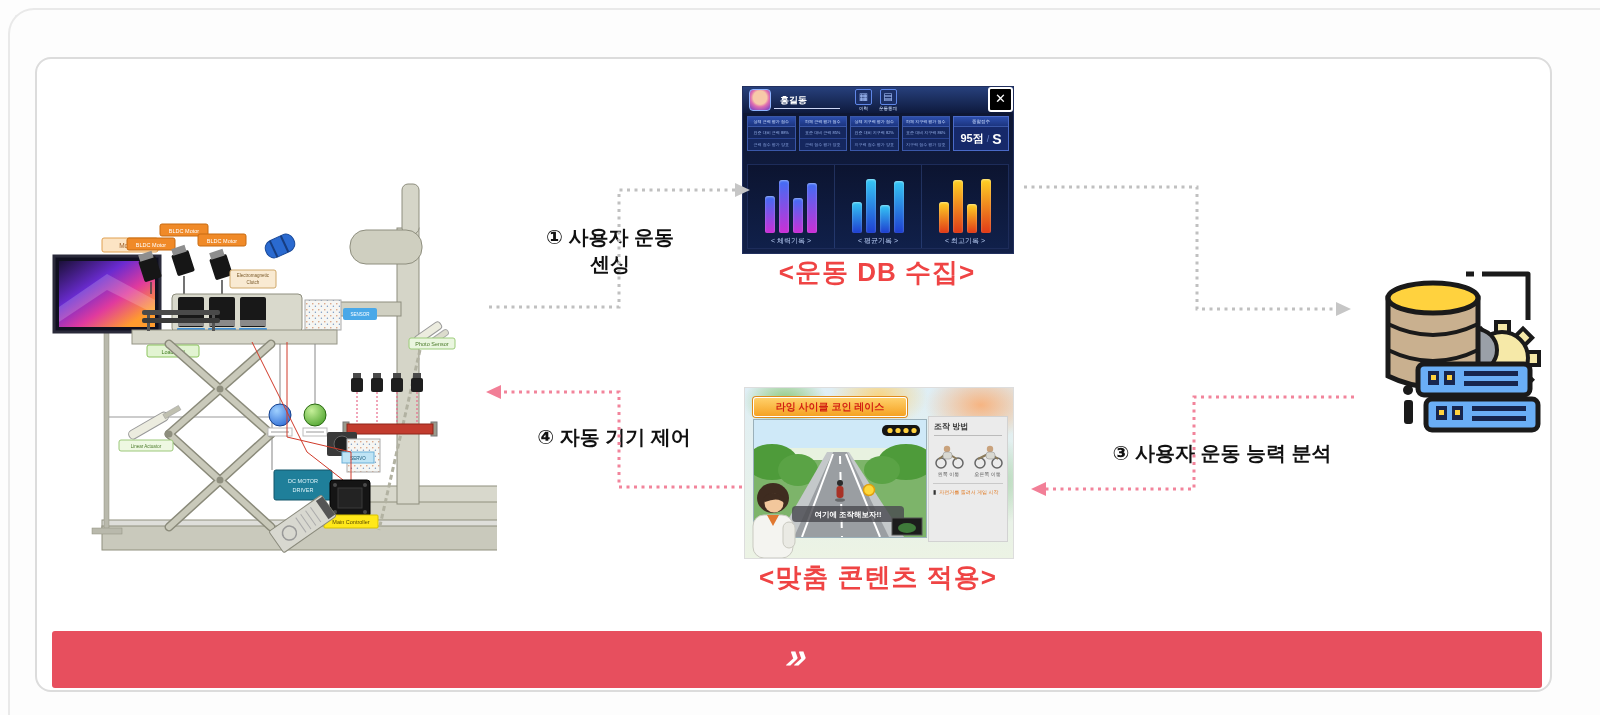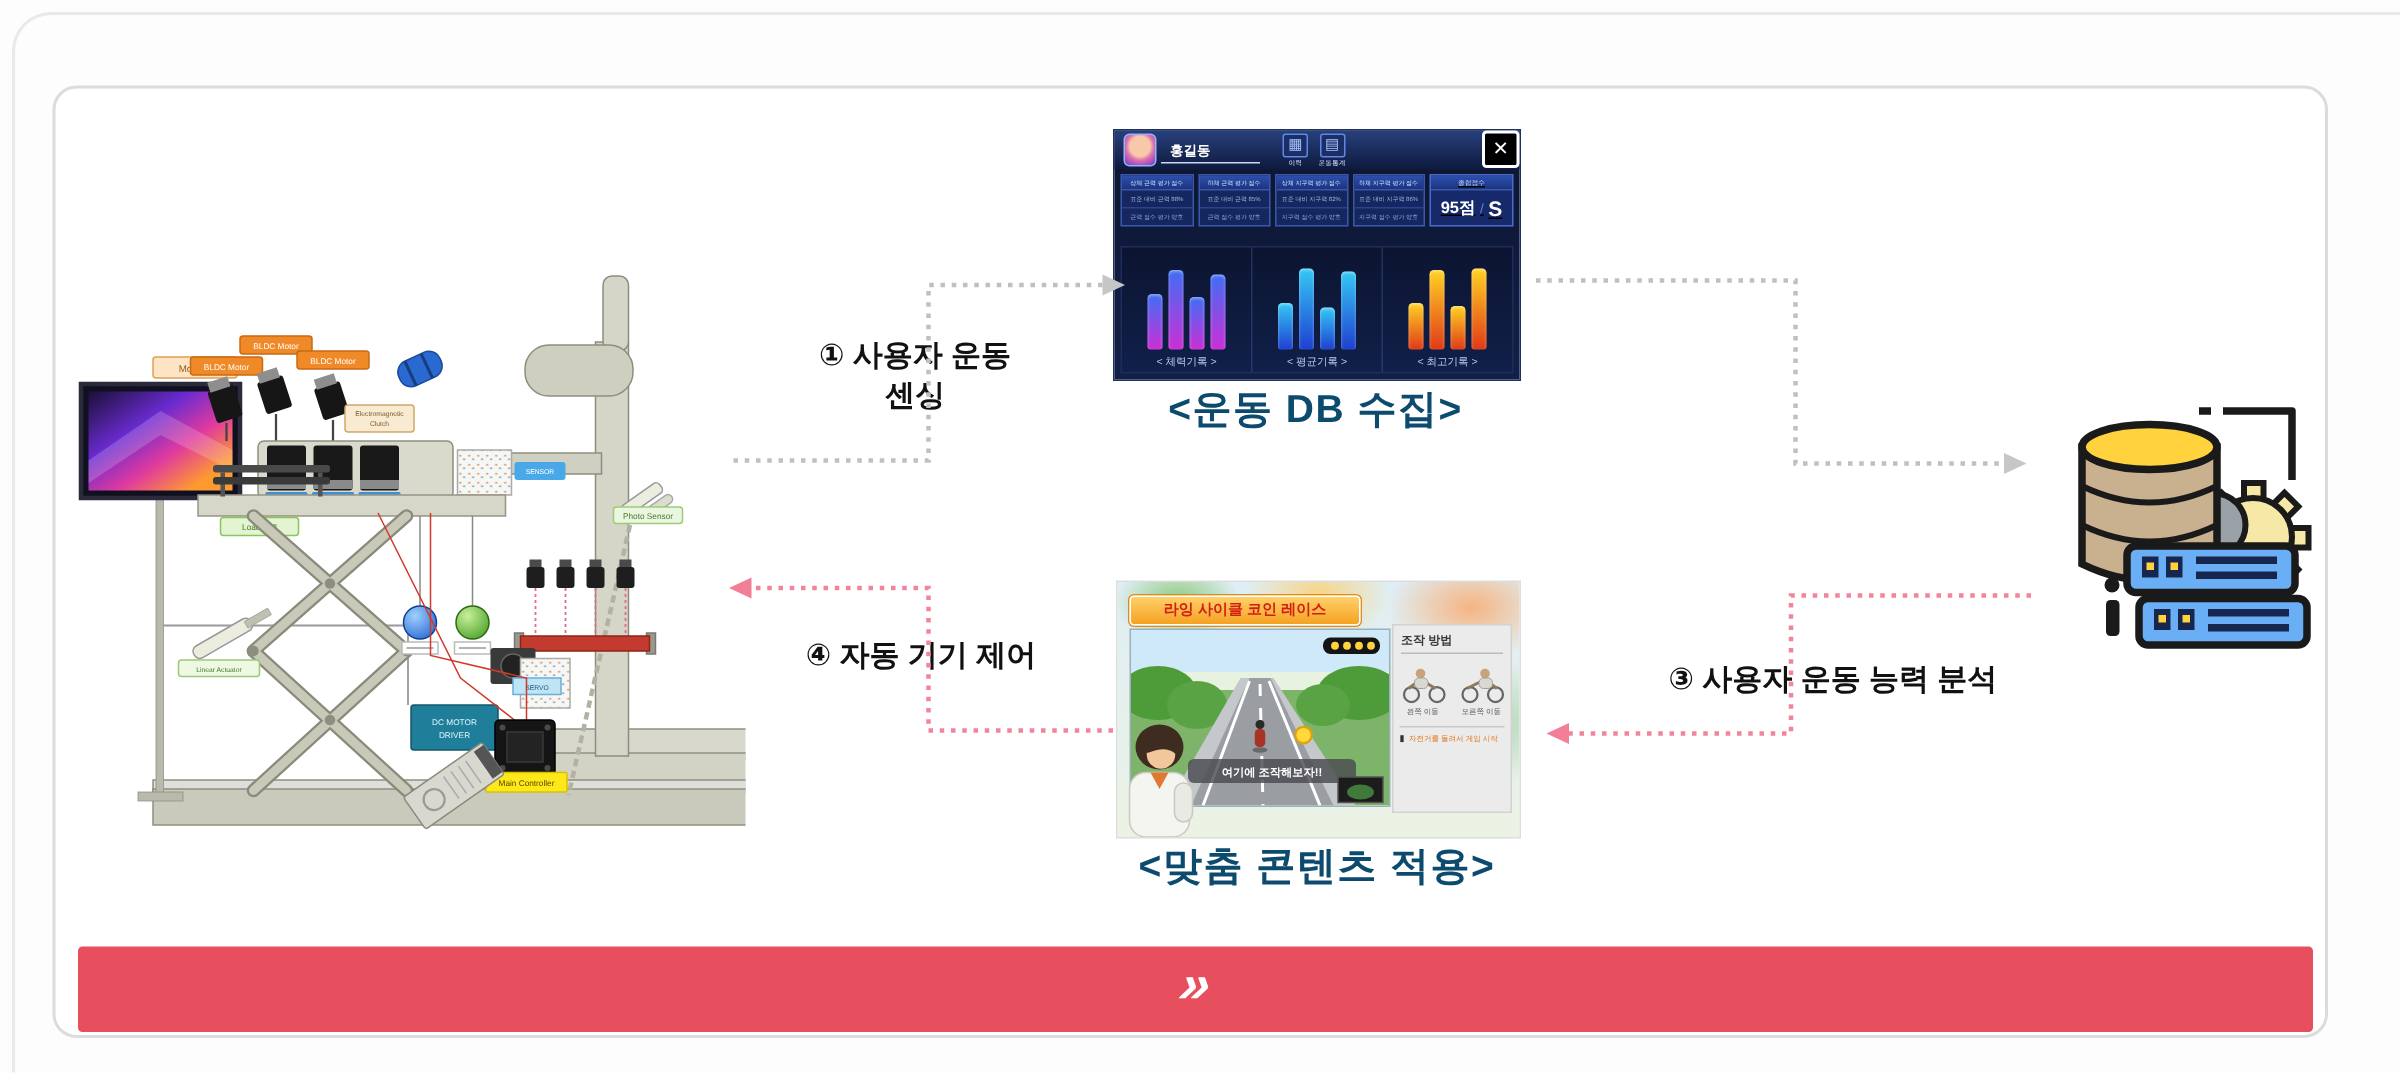--- a/index.html
+++ b/index.html
@@ -4,21 +4,21 @@
 <style>
   html,body{margin:0;padding:0;width:1600px;height:715px;overflow:hidden;
     background:#fdfdfd;font-family:"Liberation Sans","DejaVu Sans",sans-serif;}
   .page{position:relative;width:1600px;height:715px;border-radius:29px;}
   .page-frame{position:absolute;top:8px;left:8px;width:1900px;height:900px;
     border-top:2px solid #e9e9e9;border-left:2px solid #e9e9e9;border-top-left-radius:26px;}
   .card{position:absolute;left:35px;top:57px;width:1513px;height:631px;background:#fff;
     border:2px solid #dcdcdc;border-radius:16px;}
   
   .caption{position:absolute;text-align:center;font-weight:bold;font-size:26px;
-    color:#0c4a6e;letter-spacing:1px;white-space:nowrap;}
+    color:#ef4444;letter-spacing:1px;white-space:nowrap;}
   .cap-db{left:705px;top:196px;width:270px;}
   .cap-content{left:700px;top:501px;width:282px;}
   .cap-server{left:1310px;top:382px;width:210px;}
   .step{position:absolute;text-align:center;font-weight:bold;font-size:20px;color:#111;
     line-height:27px;white-space:nowrap;}
   .step1{left:468px;top:165px;width:210px;}
   .step2{left:1020px;top:205px;width:320px;}
   .step3{left:1025px;top:381px;width:320px;}
   .step4{left:467px;top:365px;width:220px;}
   
@@ -46,21 +46,21 @@
   .dclose{position:absolute;right:0;top:0;width:21px;height:21px;background:#000;
     border:2px solid #fff;border-radius:3px;color:#fff;font-size:13px;font-weight:bold;
     line-height:20px;text-align:center;}
   .dash-stats{display:flex;gap:3px;padding:3px 4px;}
   .stat-card{flex:1;background:#15275e;border:1px solid #3a57a8;overflow:hidden;}
   .stat-card .h{font-size:4px;color:#cfe0ff;text-align:center;padding:2px 1px;
     background:linear-gradient(180deg,#2d4fae,#1c3580);border-bottom:1px solid #3a57a8;white-space:nowrap;}
   .stat-card .m{font-size:4px;color:#9db8f0;text-align:center;padding:3px 1px;
     border-bottom:1px solid #2a4390;white-space:nowrap;}
   .stat-card .l{font-size:4px;color:#8aa4e0;text-align:center;padding:3px 1px;white-space:nowrap;}
-  .score-card{flex:none;width:54px;background:#16296a;border:1px solid #4a6ac8;display:flex;flex-direction:column;text-decoration:underline;}
+  .score-card{flex:none;width:54px;background:#16296a;border:1px solid #4a6ac8;display:flex;flex-direction:column;}
   .score-card .h{font-size:4.5px;}
   .score-big{flex:1;display:flex;align-items:center;justify-content:center;gap:3px;}
   .score-big .sc{font-size:11px;font-weight:bold;color:#fff;}
   .score-big .sl{font-size:9px;color:#6a84c8;}
   .score-big .gr{font-size:14px;font-weight:bold;color:#fff;}
   .dash-chart{position:absolute;left:4px;right:4px;top:77px;bottom:4px;display:flex;
     background:linear-gradient(180deg,#0c1430,#10204a);border:1px solid #1d2c5a;}
   .group{flex:1;display:flex;flex-direction:column;align-items:center;justify-content:flex-end;padding-bottom:2px;}
   .group + .group{border-left:1px solid rgba(95,130,220,.25);}
   .bars{display:flex;align-items:flex-end;gap:4px;height:60px;}

